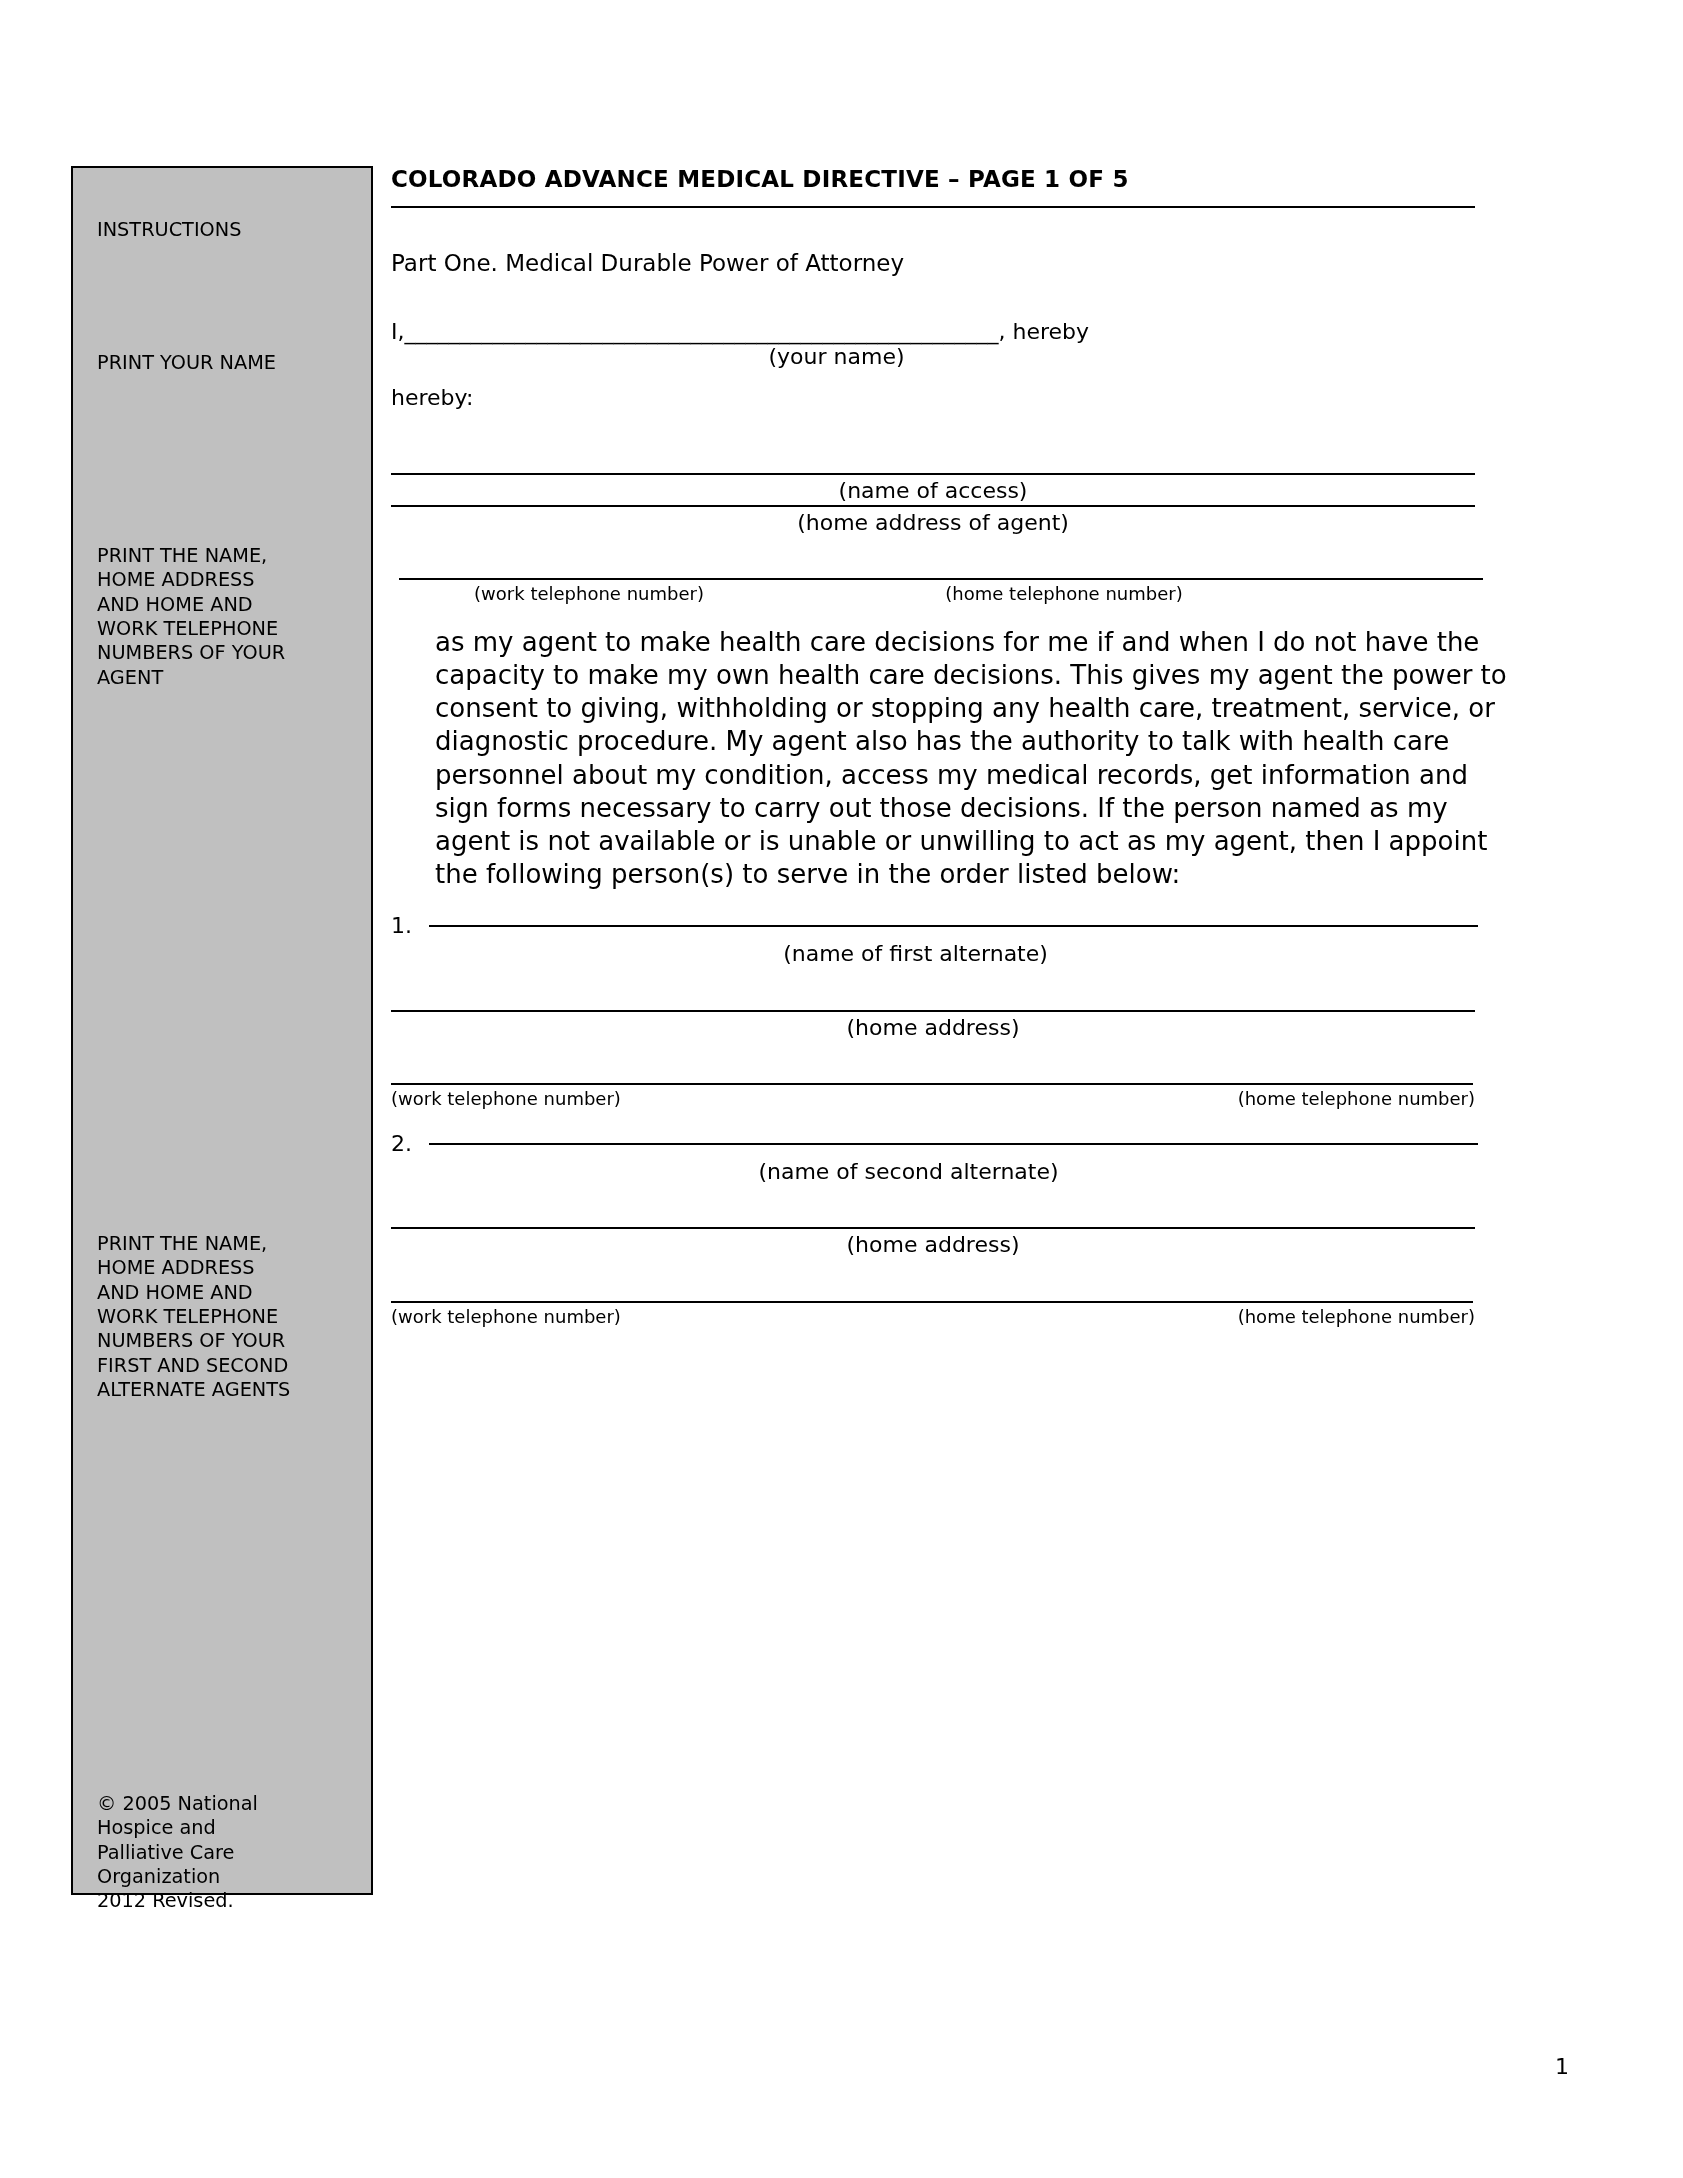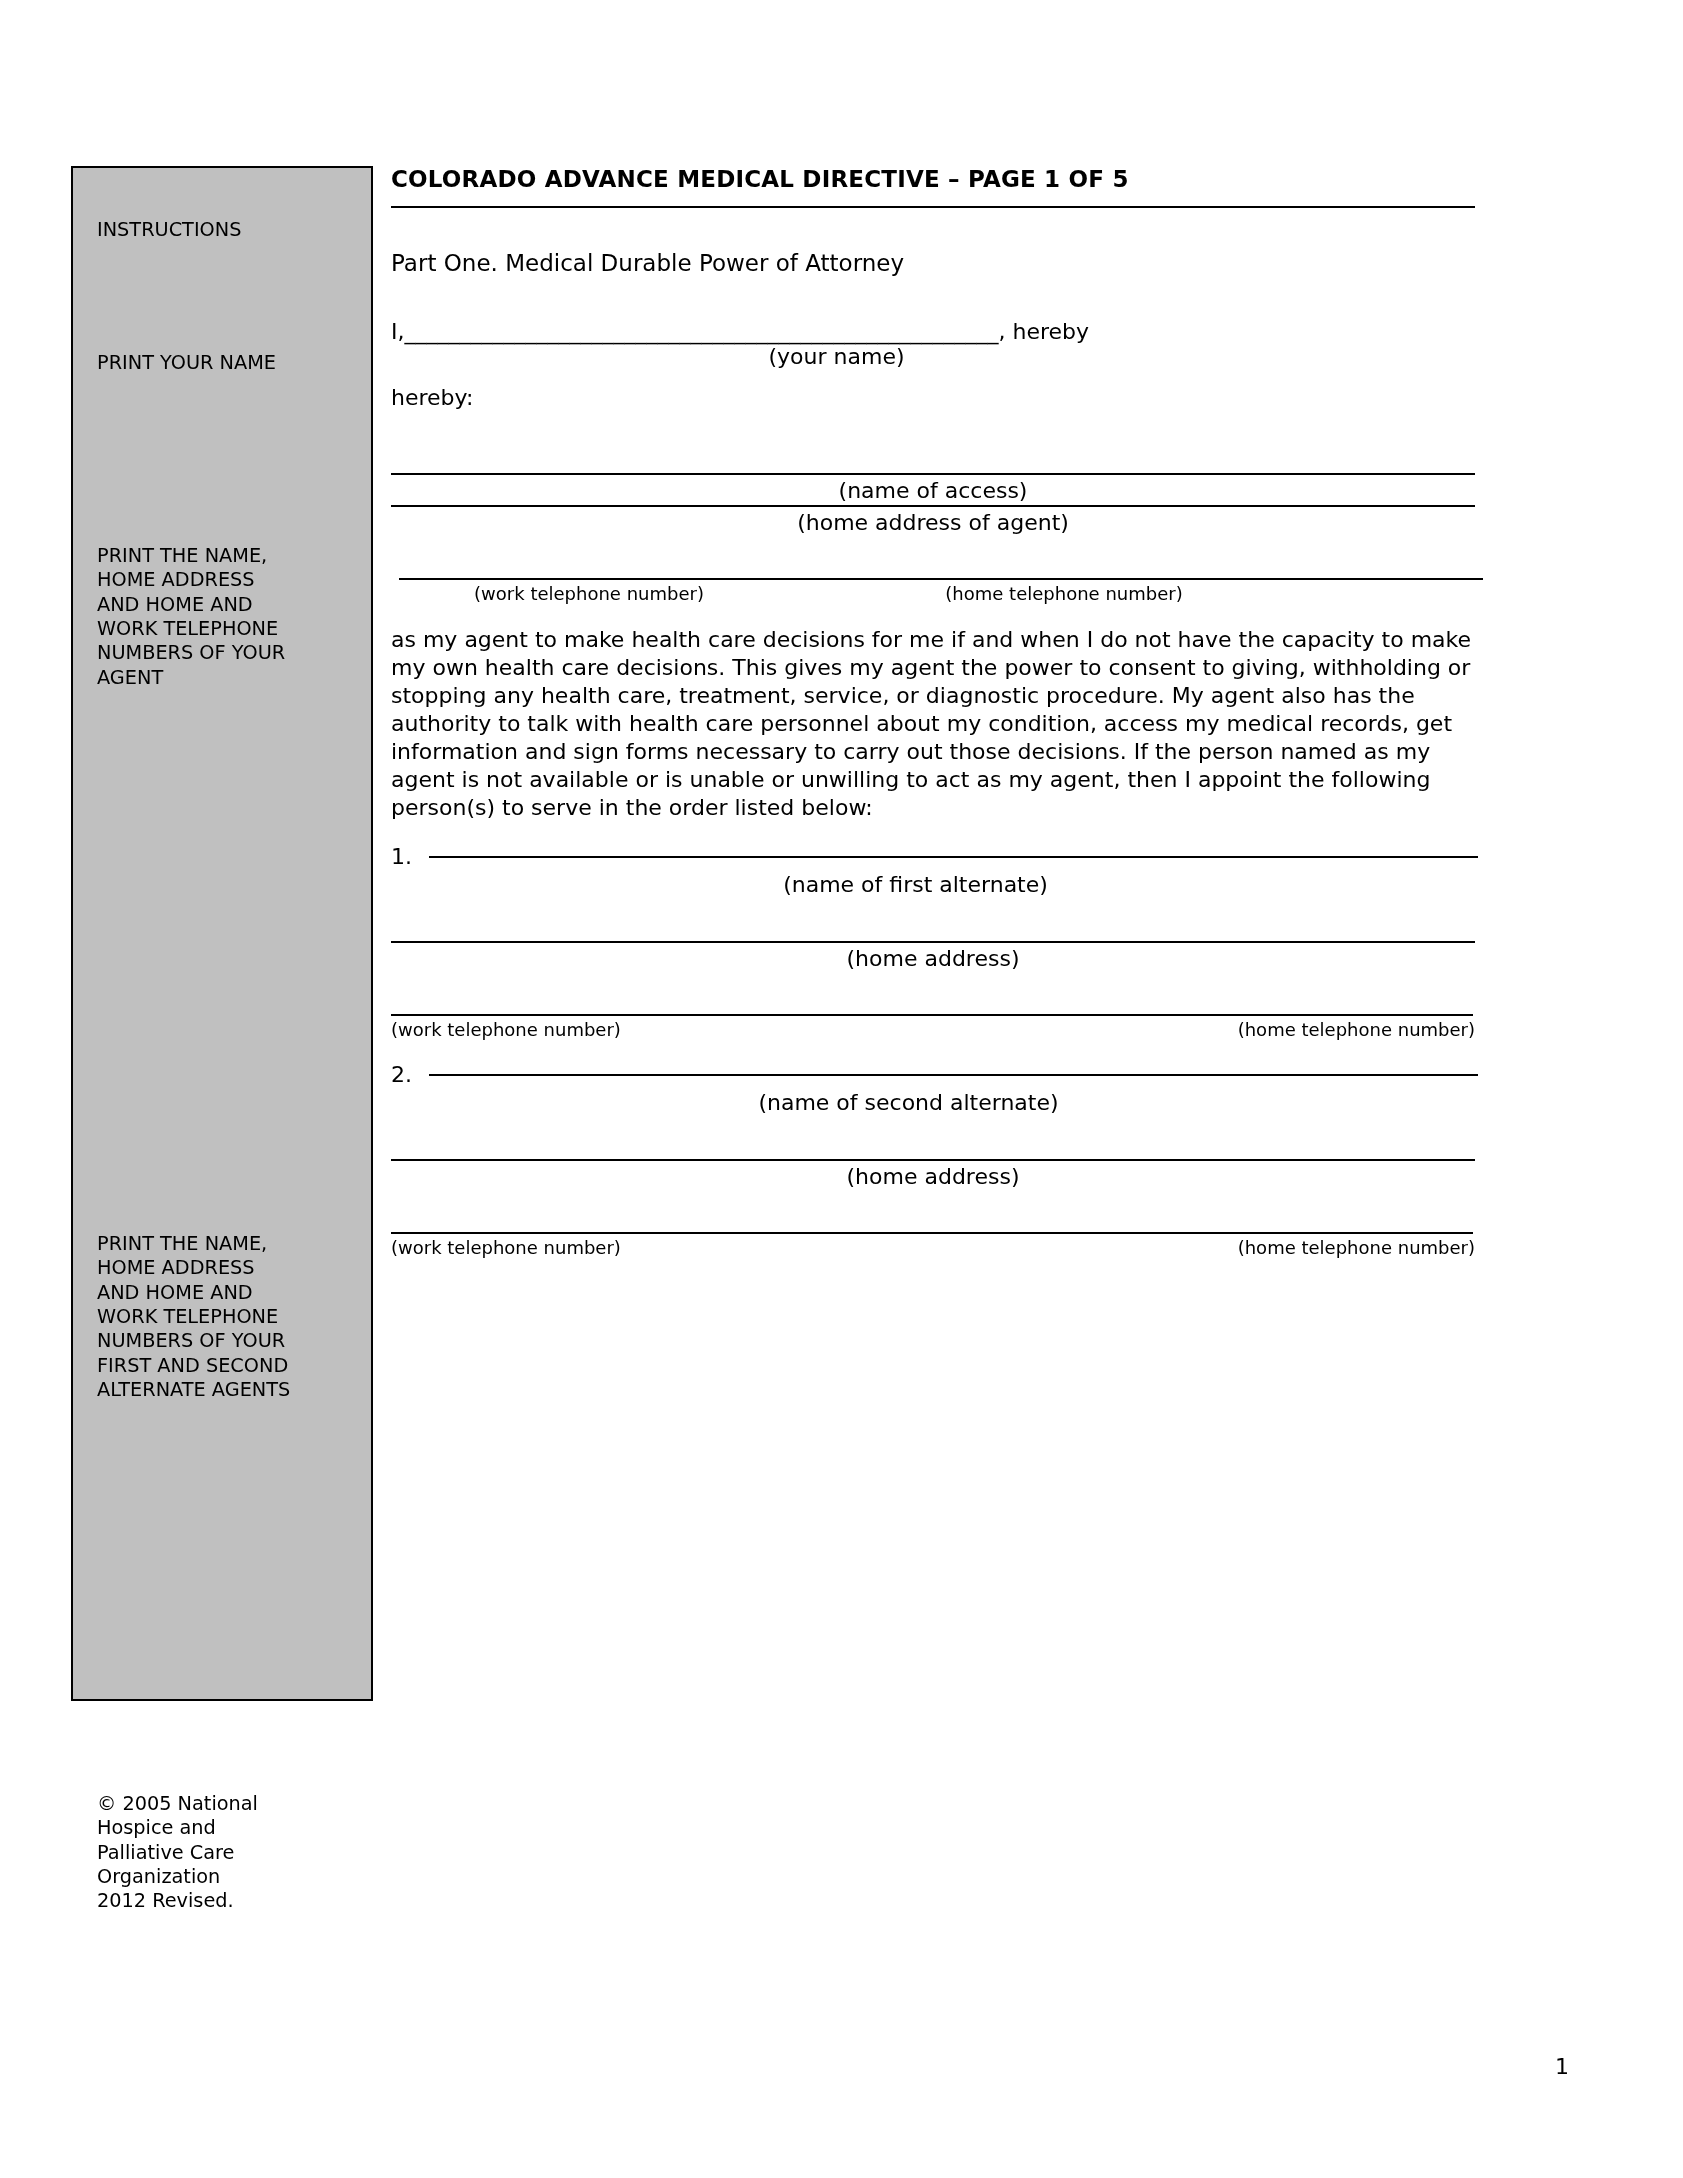--- a/index.html
+++ b/index.html
@@ -22,21 +22,21 @@
     width: 1683px;
     height: 2178px;
   }
 
   
   .sidebar {
     position: absolute;
     left: 71px;
     top: 166px;
     width: 302px;
-    height: 1535px;
+    height: 1729px;
     background: #c0c0c0;
     border: 2px solid #000000;
     box-sizing: border-box;
   }
   .sidebar-text {
     position: absolute;
     left: 24px;
     width: 259px;
     font-size: 19.3px;
     line-height: 1.26;
@@ -72,23 +72,24 @@
     font-weight: normal;
     margin-top: 42px;
   }
 
   .body-text {
     font-size: 22px;
     line-height: 1.27;
   }
 
   .para {
-    font-size: 22px;
+    font-size: 26px;
     line-height: 1.275;
     text-align: left;
+    margin-left: 44px;
   }
   .rule {
     border-bottom: 2px solid #000;
     height: 0;
   }
   .caption {
     font-size: 22px;
     line-height: 1.2;
     margin-top: 3px;
   }

